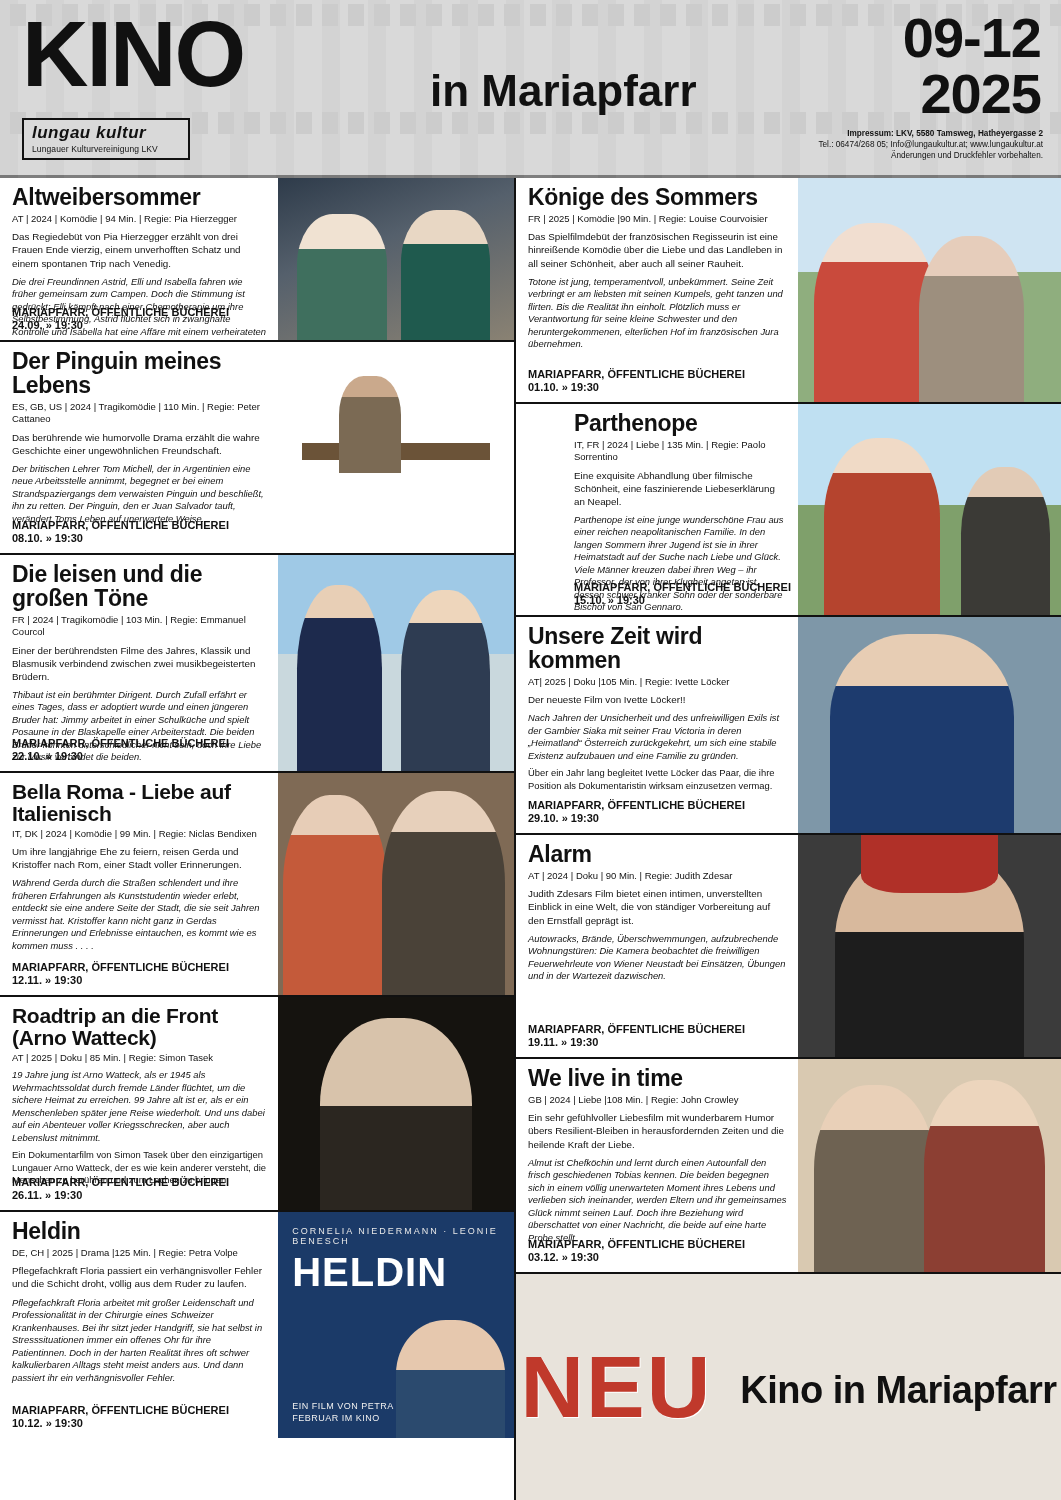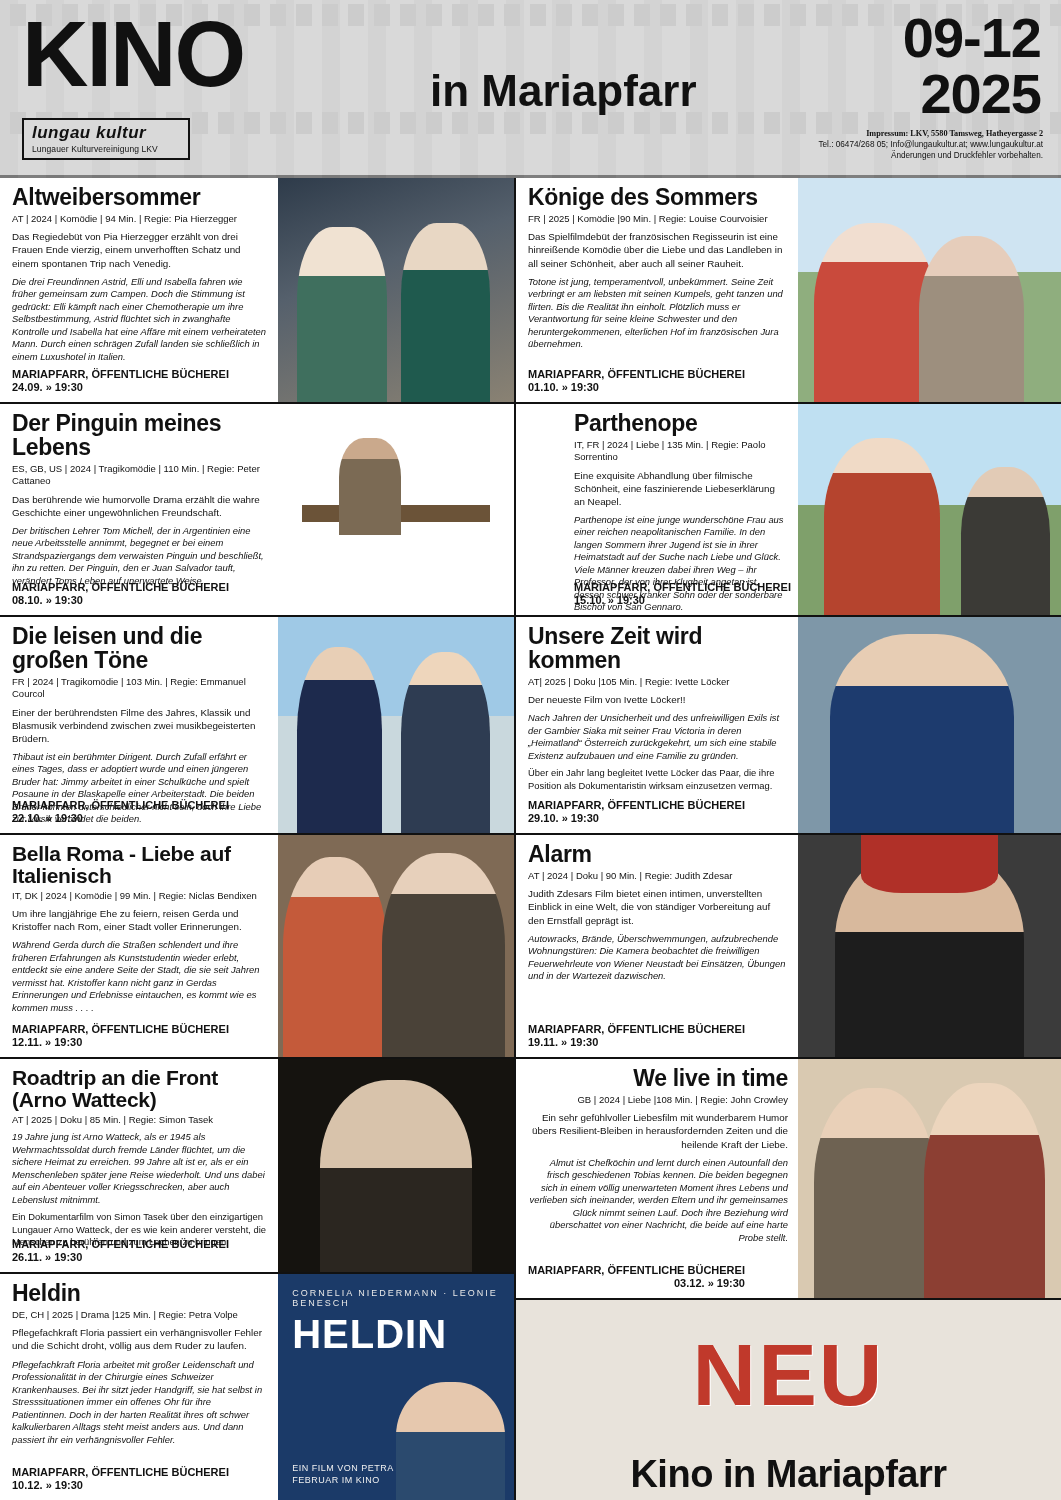--- a/index.html
+++ b/index.html
@@ -54,21 +54,21 @@
     position:absolute; left:22px; top:118px;
     border:2px solid #111; padding:3px 8px 4px 8px; background:#d9d9d9;
     width:168px;
   }
   .logo-main { font-size:17px; font-weight:bold; font-style:italic; letter-spacing:.5px;}
   .logo-sub { font-size:8.5px; letter-spacing:.1px; margin-top:1px;}
   .impressum {
     position:absolute; right:18px; top:128px;
     text-align:right; font-size:8.2px; line-height:1.35; color:#111;
   }
-  .impressum .imp-b { font-weight:bold;font-family:Liberation Serif, serif; }
+  .impressum .imp-b { font-weight:bold; }
 
   
   .grid {
     position:absolute; top:178px; left:0; width:1061px; height:1322px;
     display:flex;
   }
   .col {
     width:516px;
     border-right:2px solid #111;
   }
@@ -186,21 +186,21 @@
     font-size:9px; color:#f0f0f0; line-height:1.35; letter-spacing:.5px;
   }
   .ph12:after{content:"";position:absolute;right:4%;bottom:0;width:46%;height:52%;
     background:linear-gradient(#e6c8ae 0 42%, #2b4a6e 42% 100%);border-radius:46% 46% 0 0;}
 
   
   .neu {
     position:relative;
     height:100%;
     background:#e8e3db;
-    display:flex; flex-direction:column; align-items:center; justify-content:center;gap:28px;
+    display:flex; flex-direction:row; align-items:center; justify-content:center;gap:28px;
   }
   .neu-word {
     font-size:88px; font-weight:bold; color:#c0392b; letter-spacing:2px;
     line-height:1; text-shadow:1px 1px 0 #fff;
   }
   .neu-sub {
     font-size:38px; font-weight:bold; color:#111; margin-top:6px; letter-spacing:-.5px;
   }
 </style>
 </head>
@@ -224,21 +224,21 @@
       <div class="imp-b">Impressum: LKV, 5580 Tamsweg, Hatheyergasse 2</div>
       <div>Tel.: 06474/268 05; Info@lungaukultur.at; www.lungaukultur.at</div>
       <div>Änderungen und Druckfehler vorbehalten.</div>
     </div>
   </div>
 
   <div class="grid">
 
     <div class="col col-left">
 
-      <div class="entry" style="height:226px;">
+      <div class="entry" style="height:164px;">
         <div class="txt" style="width:278px;">
           <div class="title">Altweibersommer</div>
           <div class="meta">AT | 2024 | Komödie | 94 Min. | Regie: Pia Hierzegger</div>
           <div class="lead">Das Regiedebüt von Pia Hierzegger erzählt von drei Frauen Ende vierzig, einem unverhofften Schatz und einem spontanen Trip nach Venedig.</div>
           <div class="body">Die drei Freundinnen Astrid, Elli und Isabella fahren wie früher gemeinsam zum Campen. Doch die Stimmung ist gedrückt: Elli kämpft nach einer Chemotherapie um ihre Selbstbestimmung, Astrid flüchtet sich in zwanghafte Kontrolle und Isabella hat eine Affäre mit einem verheirateten Mann. Durch einen schrägen Zufall landen sie schließlich in einem Luxushotel in Italien.</div>
           <div class="venue">
             <span>MARIAPFARR, ÖFFENTLICHE BÜCHEREI</span><br>
             <span class="time">24.09. » 19:30</span>
           </div>
         </div>
@@ -393,21 +393,21 @@
           <div class="venue">
             <span>MARIAPFARR, ÖFFENTLICHE BÜCHEREI</span><br>
             <span class="time">19.11. » 19:30</span>
           </div>
         </div>
         <div class="pic" style="width:263px;">
           <div class="ph ph10"></div>
         </div>
       </div>
 
-      <div class="entry" style="height:241px;text-align:right;">
+      <div class="entry" style="height:215px;">
         <div class="txt" style="width:282px;">
           <div class="title">We live in time</div>
           <div class="meta">GB | 2024 | Liebe |108 Min. | Regie: John Crowley</div>
           <div class="lead">Ein sehr gefühlvoller Liebesfilm mit wunderbarem Humor übers Resilient-Bleiben in herausfordernden Zeiten und die heilende Kraft der Liebe.</div>
           <div class="body">Almut ist Chefköchin und lernt durch einen Autounfall den frisch geschiedenen Tobias kennen. Die beiden begegnen sich in einem völlig unerwarteten Moment ihres Lebens und verlieben sich ineinander, werden Eltern und ihr gemeinsames Glück nimmt seinen Lauf. Doch ihre Beziehung wird überschattet von einer Nachricht, die beide auf eine harte Probe stellt.</div>
           <div class="venue">
             <span>MARIAPFARR, ÖFFENTLICHE BÜCHEREI</span><br>
             <span class="time">03.12. » 19:30</span>
           </div>
         </div>

